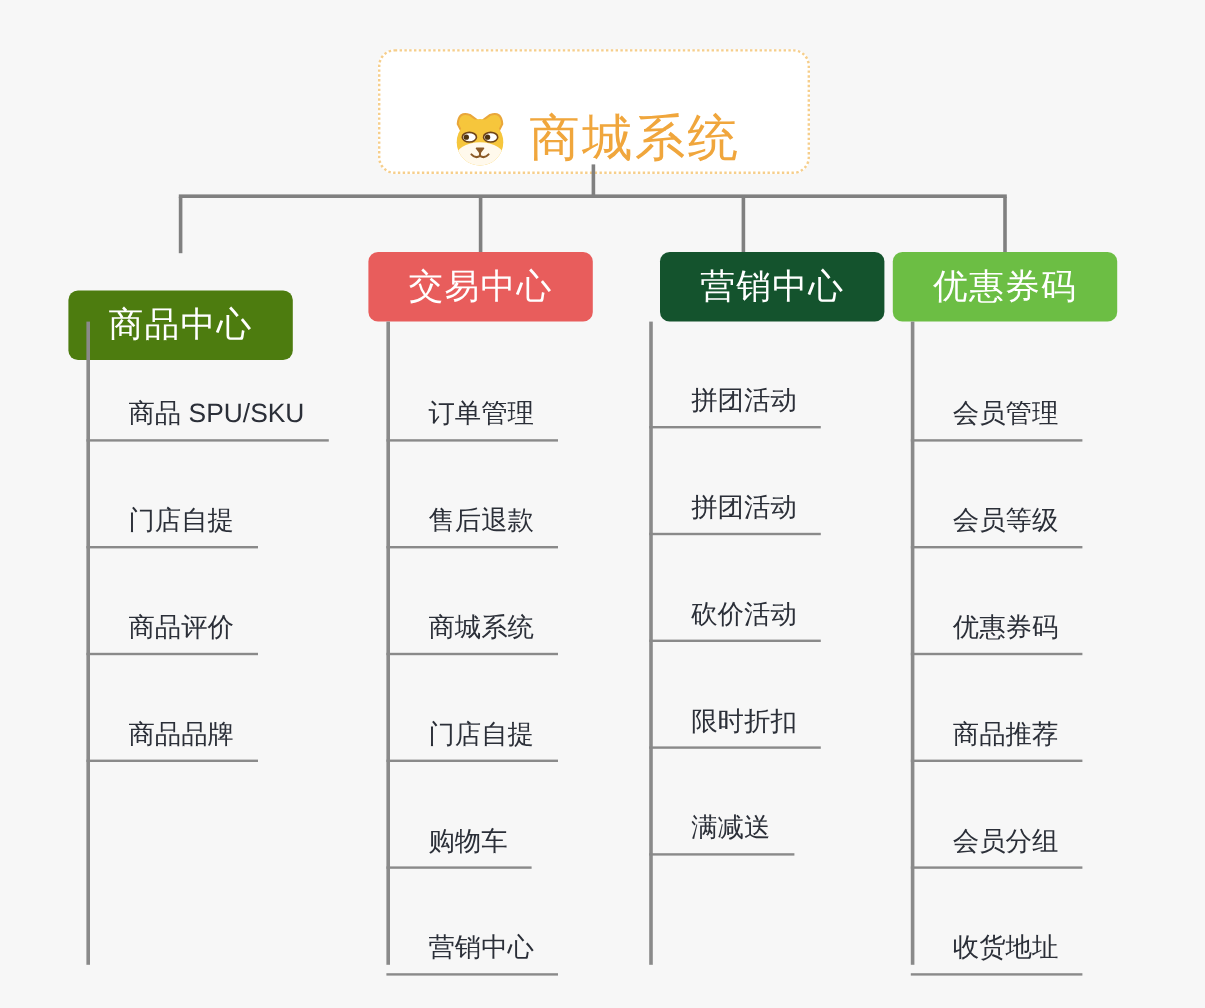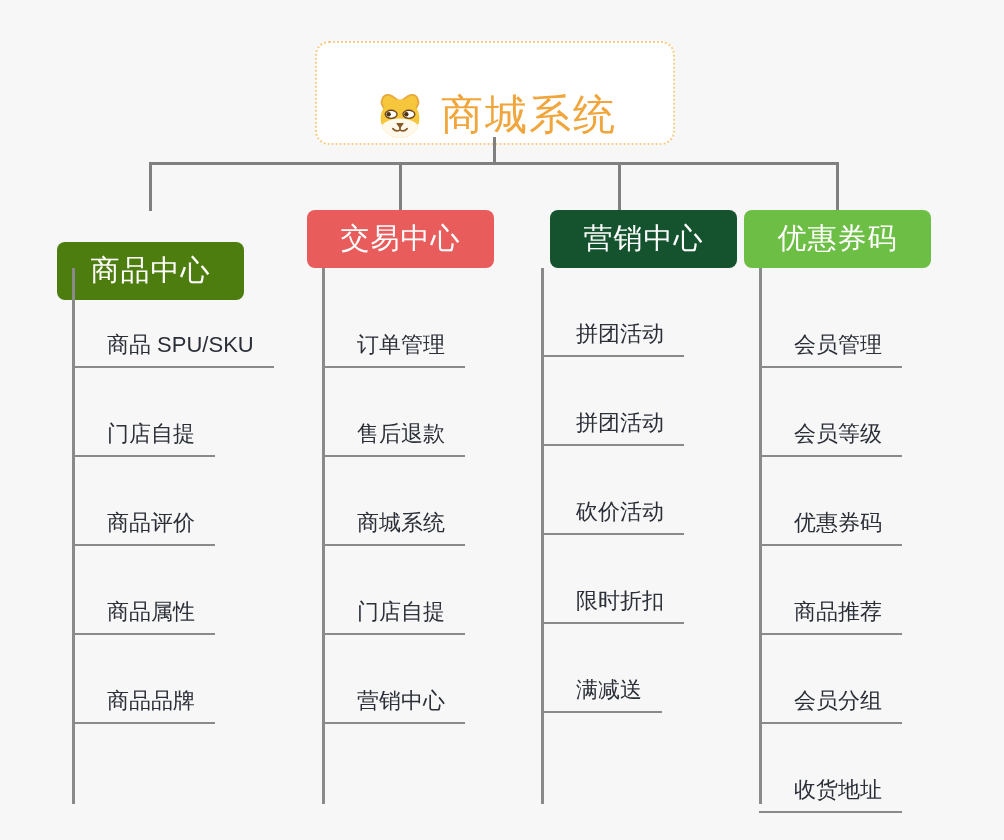--- a/index.html
+++ b/index.html
@@ -82,23 +82,20 @@
     <div class="slot first">
         <div class="leaf">商品 SPU/SKU</div>
       </div>
     <div class="slot">
         <div class="leaf">门店自提</div>
       </div>
     <div class="slot">
         <div class="leaf">商品评价</div>
       </div>
     <div class="slot">
-        <div class="leaf">商品属性</div>
-      </div>
-    <div class="slot">
         <div class="leaf">商品品牌</div>
       </div>
   </div>
 </div>
 
 <div class="branch b1">
   <div class="branch-node" style="background-color: rgb(232, 93, 92);">
     <span>交易中心</span>
   </div>
   <div class="children">
@@ -107,20 +104,23 @@
         <div class="leaf">订单管理</div>
       </div>
     <div class="slot">
         <div class="leaf">售后退款</div>
       </div>
     <div class="slot">
         <div class="leaf">商城系统</div>
       </div>
     <div class="slot">
         <div class="leaf">门店自提</div>
+      </div>
+    <div class="slot">
+        <div class="leaf">购物车</div>
       </div>
     <div class="slot">
         <div class="leaf">营销中心</div>
       </div>
   </div>
 </div>
 
 <div class="branch b2">
   <div class="branch-node" style="background-color: #14532d; margin-left: 24px;">
     <span>营销中心</span>

